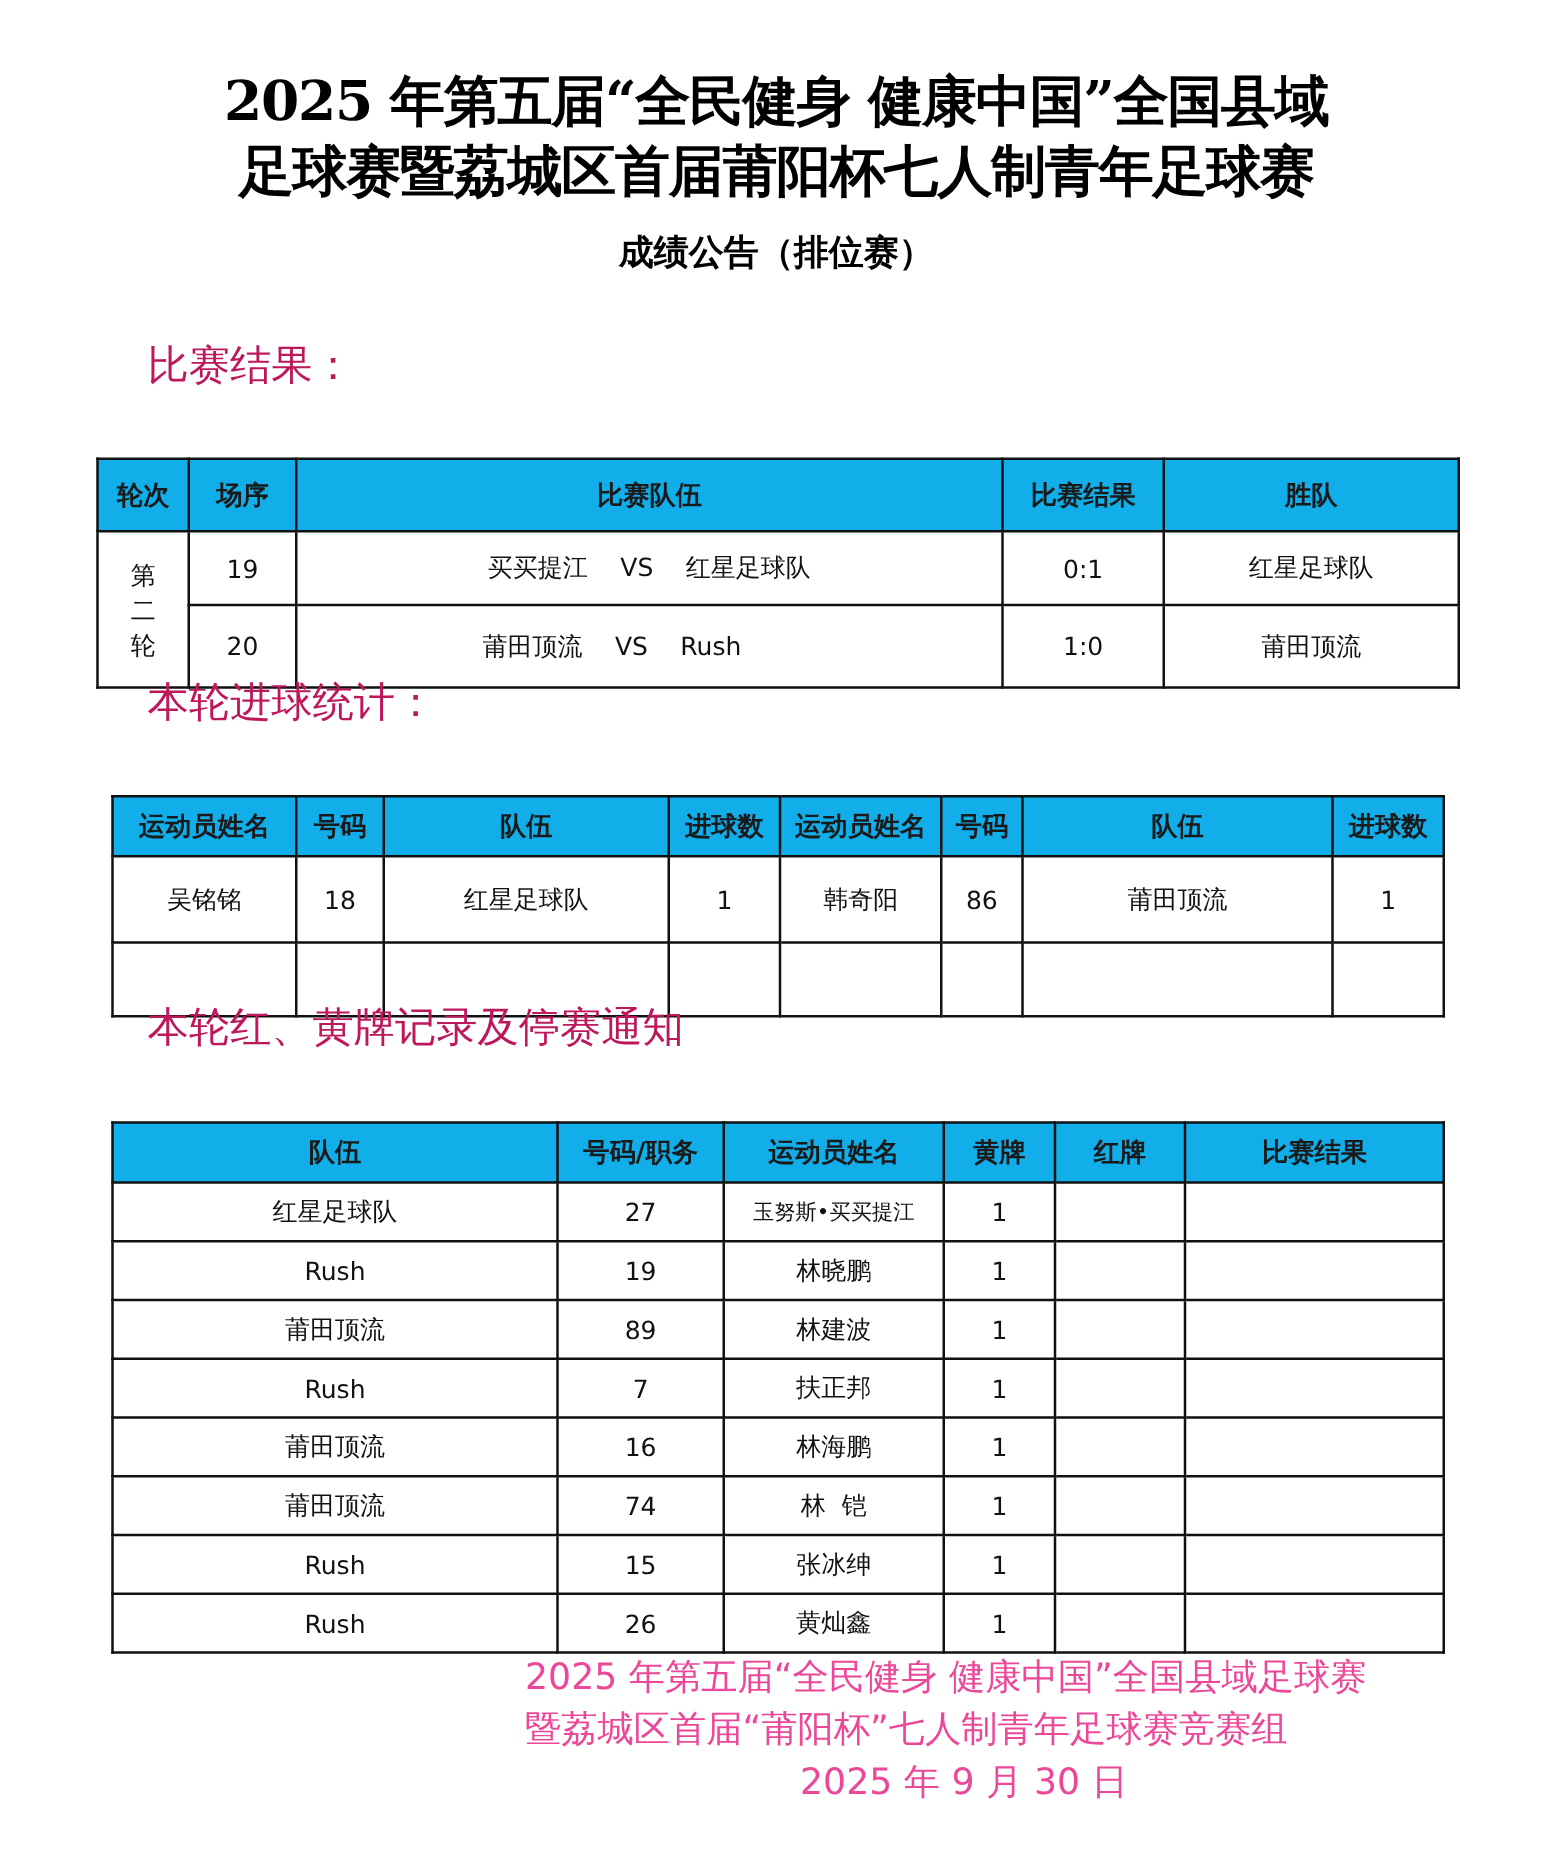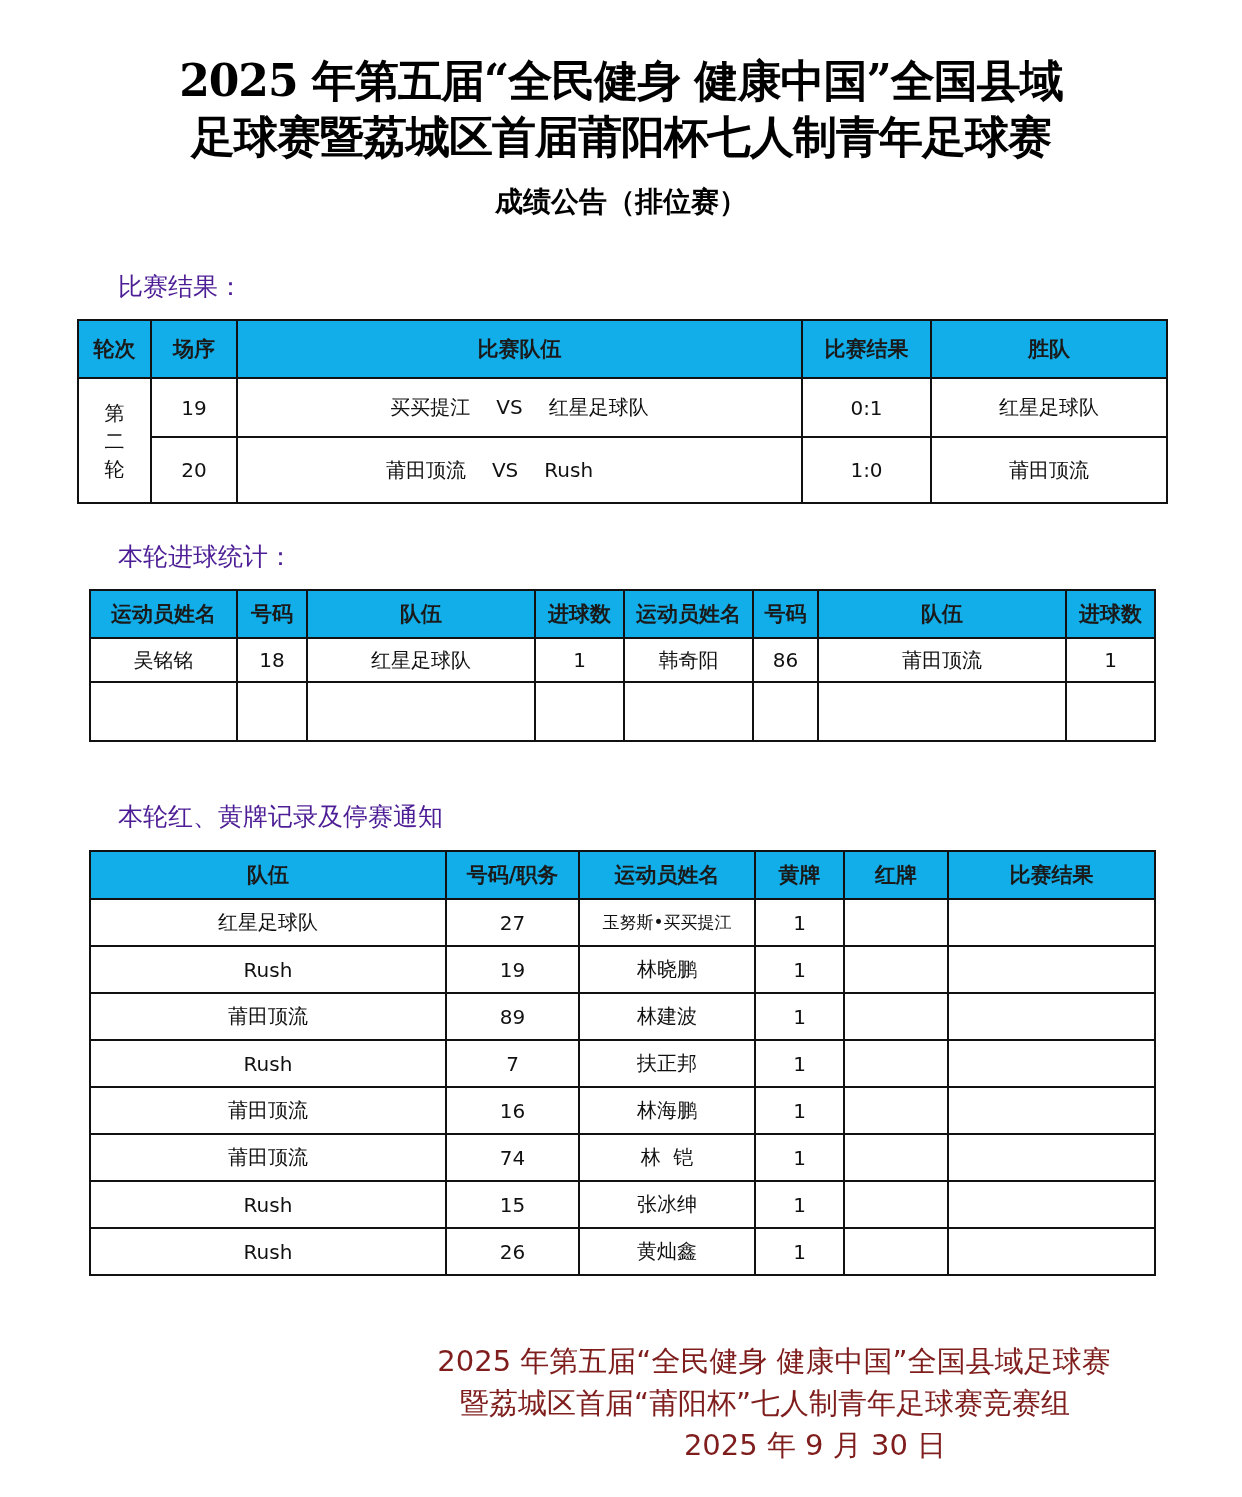--- a/index.html
+++ b/index.html
@@ -12,35 +12,35 @@
     font-family: "DejaVu Serif", "Liberation Serif", serif; font-weight: bold;
     font-size: 44px; letter-spacing: -1px; color: #000;
   }
   .t1 { top: 52px; }
   .t2 { top: 108px; }
   .subtitle {
     position: absolute; left: 0; width: 1242px; top: 183px; text-align: center;
     font-weight: bold; font-size: 28px; color: #000;
   }
   .section-label {
-    position: absolute; font-size: 25px; color: #4c1d95; font-weight: 500;
+    position: absolute; font-size: 33px; color: #be185d; font-weight: 500;
   }
   table {
     position: absolute; border-collapse: collapse; table-layout: fixed;
-    font-size: 20px; color: #111;
+    font-size: 20px; color: #111; margin-top: 47px;
   }
   td, th {
     border: 2px solid #111; text-align: center; vertical-align: middle; padding: 0;
   }
   th { background: #11aeea; font-weight: bold; color: #1a1a1a; font-size: 21px; }
   .vtext { line-height: 28px; font-size: 20px; }
   .vs-gap { display: inline-block; width: 26px; }
   .small { font-size: 17px; }
   .footer {
-    position: absolute; text-align: center; font-size: 29px; color: #7f1d1d; margin-top: 20px;
+    position: absolute; font-size: 29px; color: #ec4899;
   }
 </style>
 </head>
 <body>
 
 <div class="title t1">2025 年第五届“全民健身  健康中国”全国县域</div>
 <div class="title t2">足球赛暨荔城区首届莆阳杯七人制青年足球赛</div>
 <div class="subtitle">成绩公告（排位赛）</div>
 
 <div class="section-label" style="left:118px; top:270px;">比赛结果：</div>
@@ -100,21 +100,21 @@
       <tr style="height:48px">
     <th>运动员姓名</th>
     <th>号码</th>
     <th>队伍</th>
     <th>进球数</th>
     <th>运动员姓名</th>
     <th>号码</th>
     <th>队伍</th>
     <th>进球数</th>
   </tr>
-  <tr style="height:44px">
+  <tr style="height:69px">
     <td>吴铭铭</td>
     <td>18</td>
     <td>红星足球队</td>
     <td>1</td>
     <td>韩奇阳</td>
     <td>86</td>
     <td>莆田顶流</td>
     <td>1</td>
   </tr>
   <tr style="height:59px">

